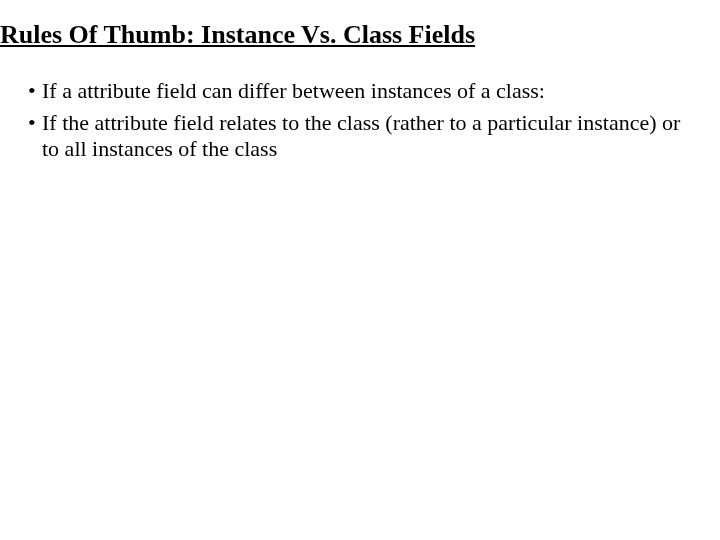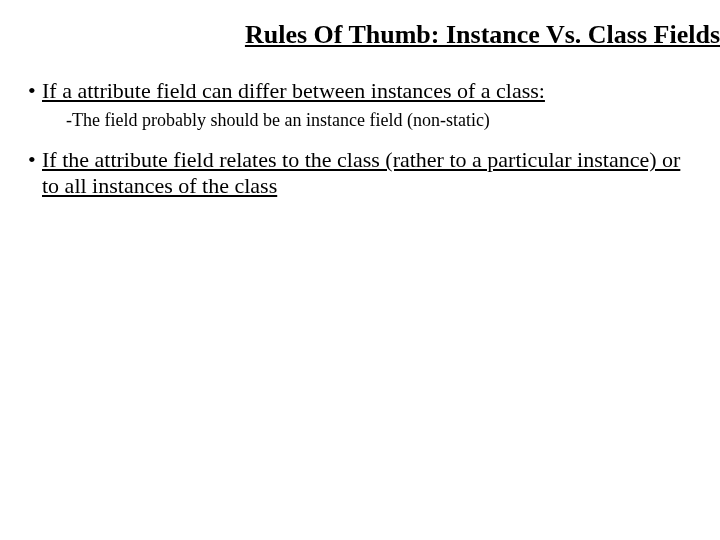--- a/index.html
+++ b/index.html
@@ -1,37 +1,36 @@
 <!DOCTYPE html>
 <html><head>
 <meta charset="utf-8">
 <style>
   * { margin: 0; padding: 0; box-sizing: border-box; }
   html, body { width: 720px; height: 540px; background: #fff; font-family: "Times New Roman", Times, serif; color: #000; }
   .slide { position: relative; width: 720px; height: 540px; }
-  .title { font-size: 26px; font-weight: bold; text-decoration: underline; text-align: right; margin-top: 20px; margin-bottom: 28px; }
+  .title { font-size: 26px; font-weight: bold; text-decoration: underline; text-align: left; margin-top: 20px; margin-bottom: 28px; }
   .content { padding: 0 28px; }
   .bullet1 { font-size: 22px; margin-top: 6px; display: flex; }
   .bullet1 .dot { width: 14px; flex: 0 0 14px; }
-  .bullet1 .txt { flex: 1; text-decoration: underline; }
+  .bullet1 .txt { flex: 1; }
   .sub1 { font-size: 18px; margin: 6px 0 16px 38px; }
 </style>
 </head>
 <body>
 
 <div class="slide">
   <h1 class="title">Rules Of Thumb: Instance Vs. Class Fields</h1>
 
   <div class="content">
 
     <div class="bullet1">
       <span class="dot">•</span>
       <span class="txt">If a attribute field can differ between instances of a class:</span>
     </div>
-    <div class="sub1">-The field probably should be an instance field (non-static)</div>
 
     <div class="bullet1">
       <span class="dot">•</span>
       <span class="txt">If the attribute field relates to the class (rather to a particular instance) or to all instances of the class</span>
     </div>
 
   </div>
 
 </div>
 

